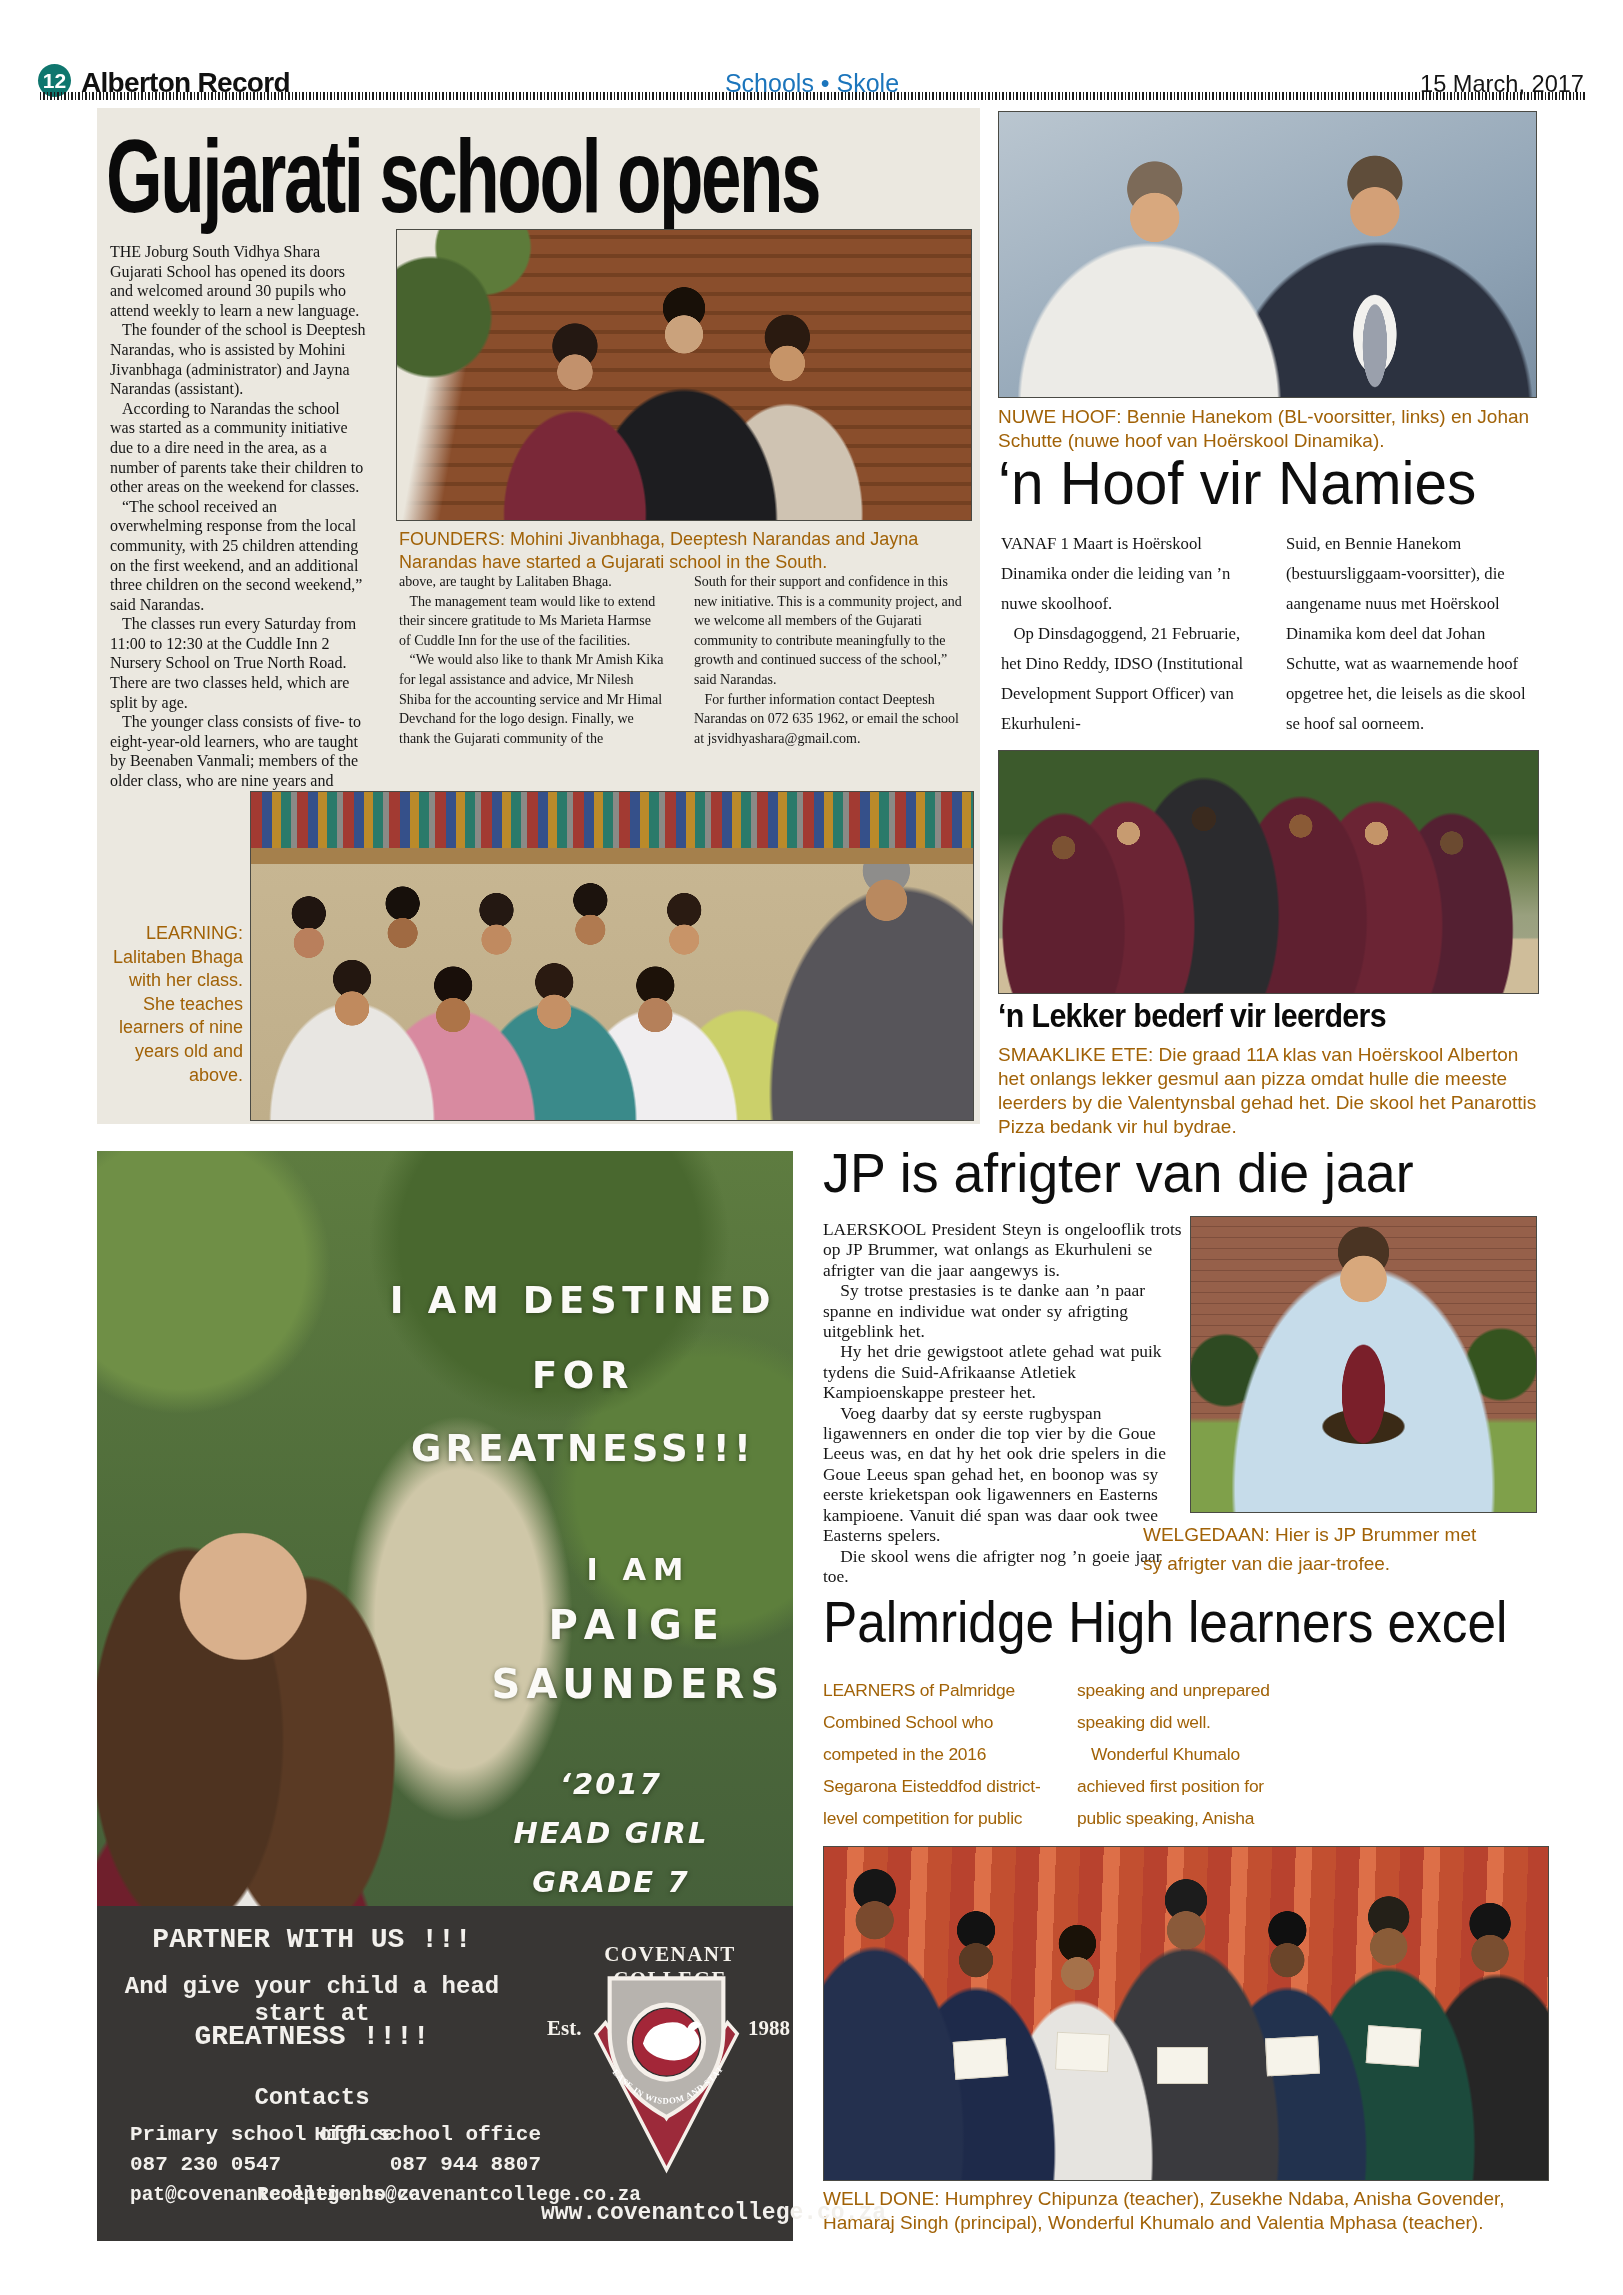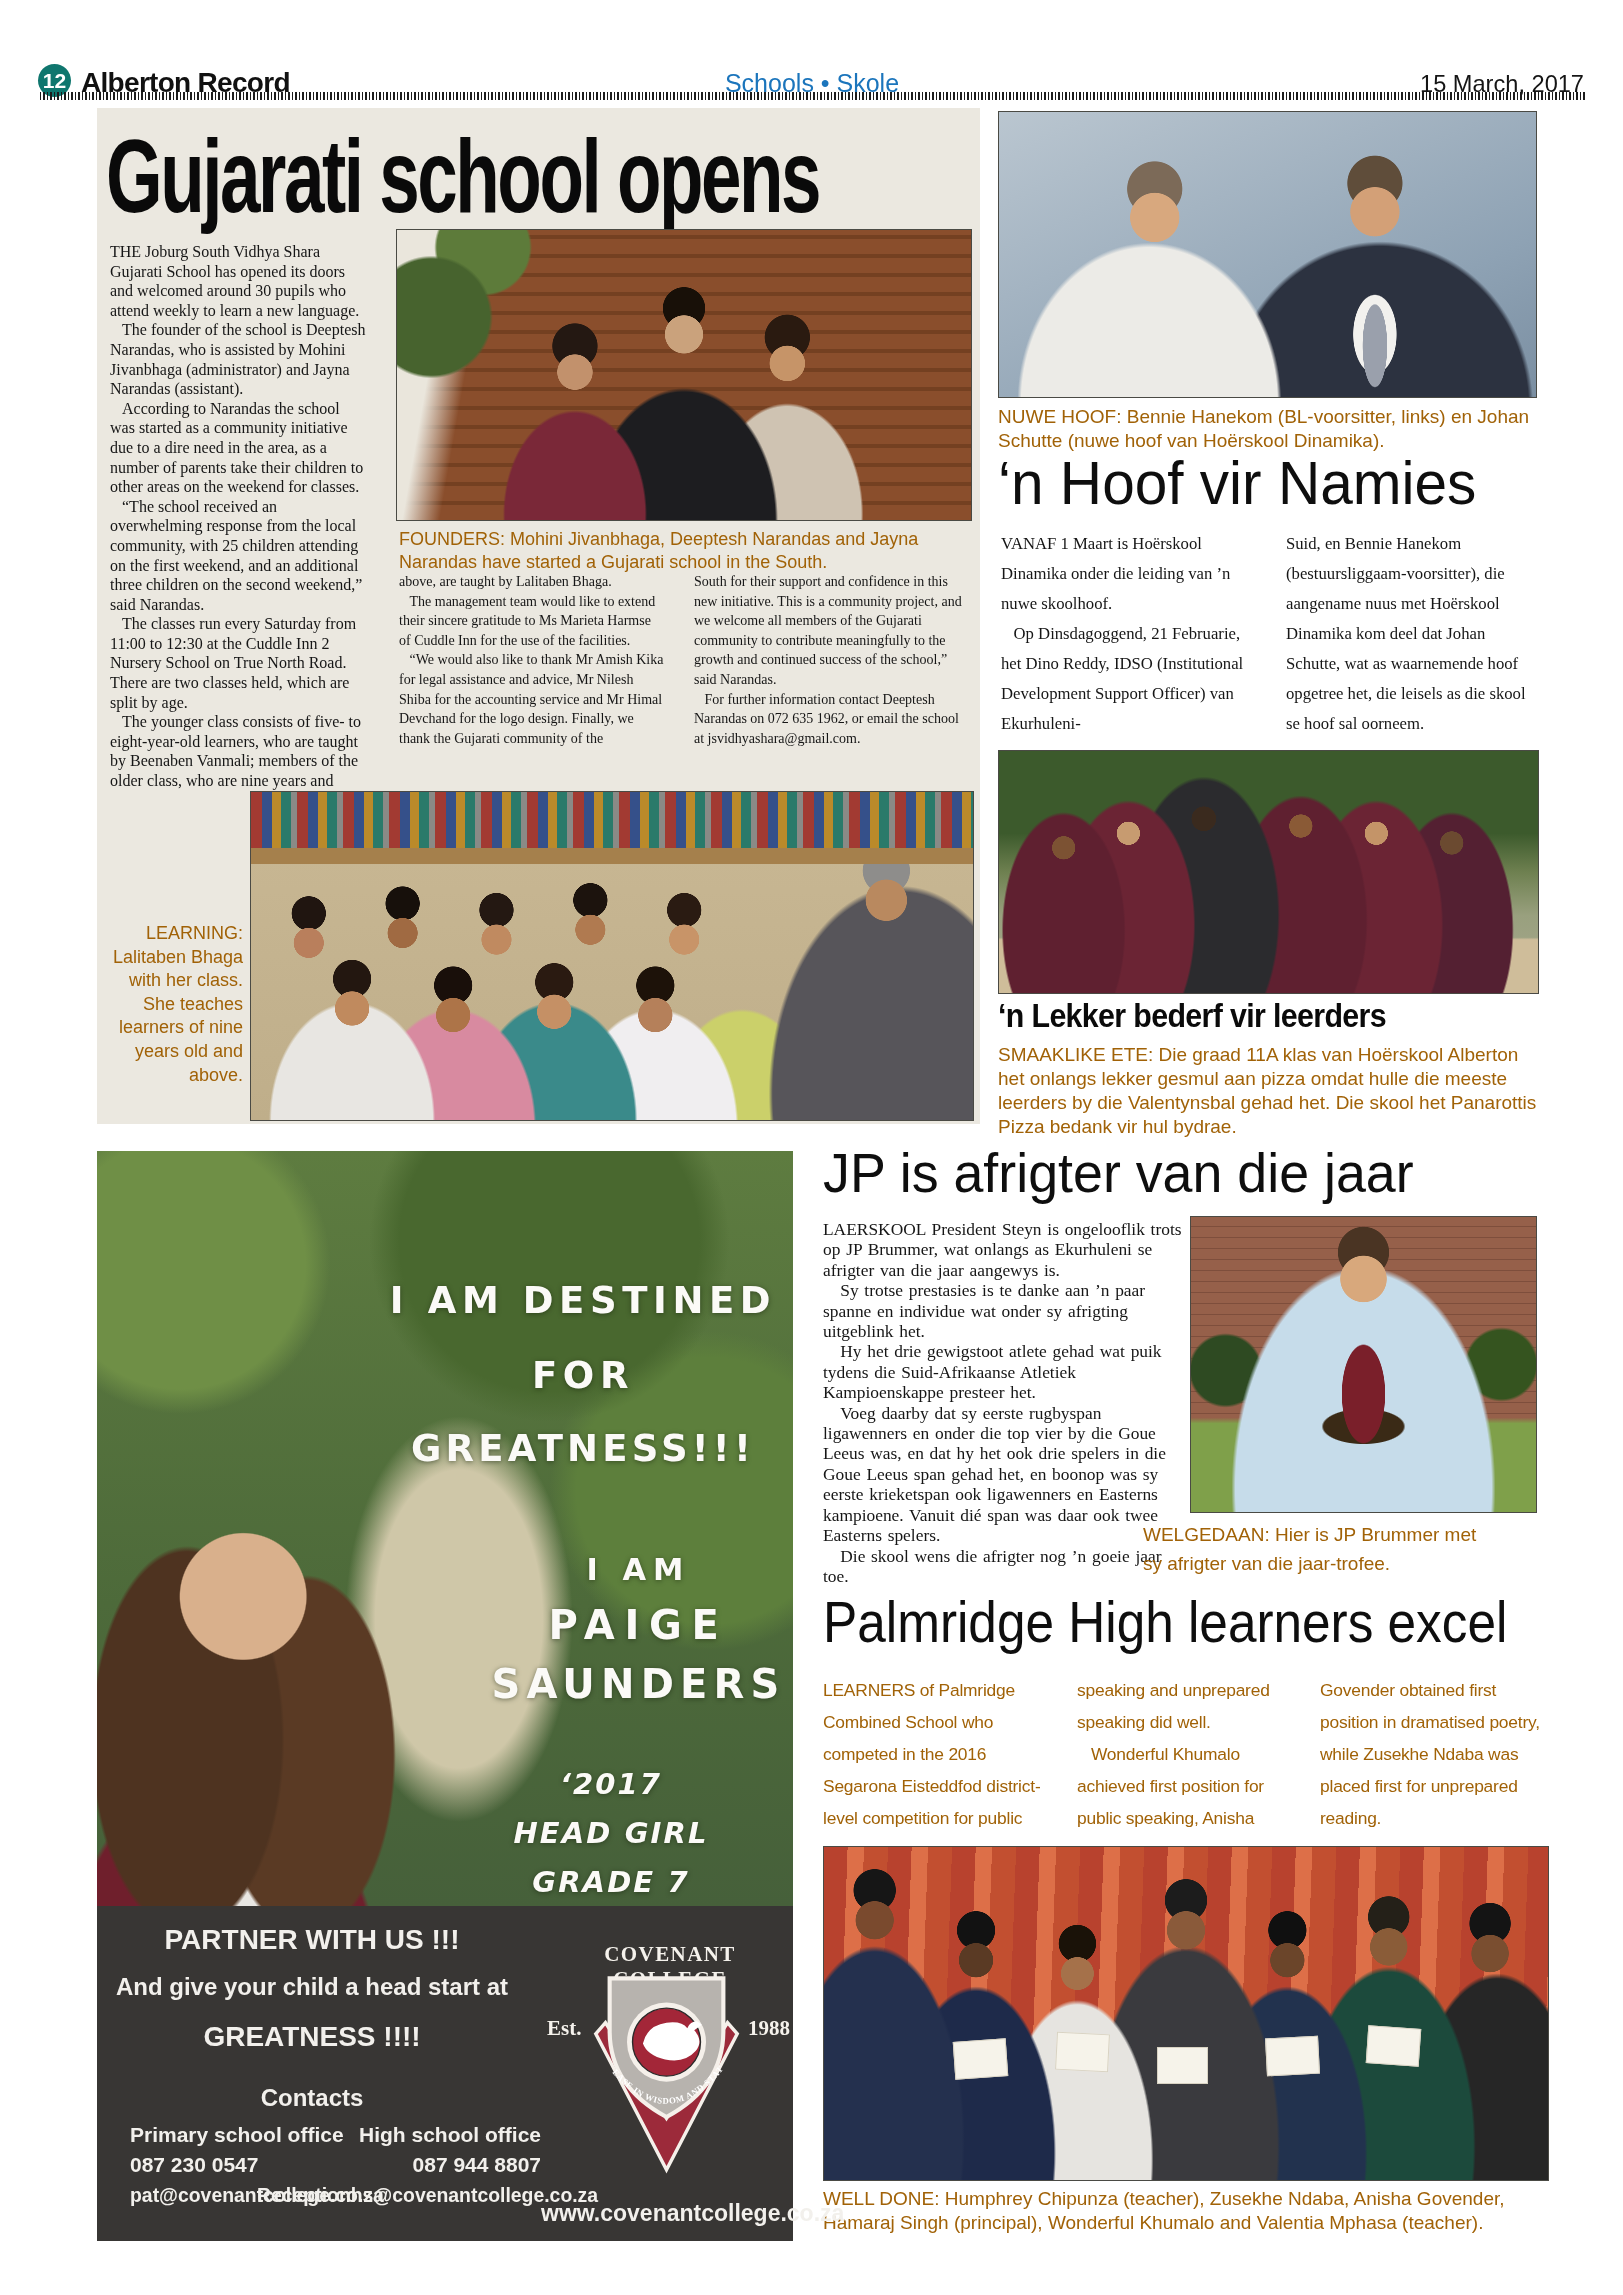--- a/index.html
+++ b/index.html
@@ -14,21 +14,21 @@
   .headline-black{font-family:"Liberation Sans",sans-serif;font-weight:800;color:#0a0a0a;}
   .headline-light{font-family:"Liberation Sans",sans-serif;font-weight:400;color:#0e0e0e;}
   #beige{position:absolute;left:97px;top:108px;width:883px;height:1016px;background:#ebe8e0;}
   #hdr-rule{position:absolute;left:40px;top:92px;width:1545px;height:8.3px;
     background:repeating-linear-gradient(90deg,#1c1c1c 0 1.4px,rgba(0,0,0,0) 1.4px 3.5px);}
   #pagenum{position:absolute;left:38px;top:64px;width:33px;height:33px;border-radius:50%;
     background:#0f766e;color:#fff;font-weight:bold;font-size:21px;line-height:33px;text-align:center;}
   .adtxt{font-family:"DejaVu Sans",sans-serif;font-weight:bold;color:#fbfaf7;
     text-shadow:0 1.4px 4.9px rgba(20,30,10,.5);text-align:center;}
   #panel{position:absolute;left:97px;top:1906px;width:696px;height:335px;background:#383634;}
-  .ptxt{font-family:Liberation Sans, sans-serif;font-weight:bold;color:#f2f0ec;}
+  .ptxt{font-family:Liberation Mono, monospace;font-weight:bold;color:#f2f0ec;}
   .cert{position:absolute;background:#f6f3ea;border:0.7px solid #d8d2c2;}
   
   #ph-founders{left:396px;top:229px;width:574px;height:290px;background:
     radial-gradient(circle 18px at 31% 49%, #c2916c 97%, rgba(0,0,0,0) 100%),
     radial-gradient(circle 23px at 31% 40%, #241812 97%, rgba(0,0,0,0) 100%),
     radial-gradient(72px 104px at 31% 98%, #7a2838 97%, rgba(0,0,0,0) 100%),
     radial-gradient(circle 19.4px at 50% 36%, #caa27c 97%, rgba(0,0,0,0) 100%),
     radial-gradient(circle 21.5px at 50% 27%, #181008 97%, rgba(0,0,0,0) 100%),
     radial-gradient(94px 132px at 50% 100%, #1d1d20 97%, rgba(0,0,0,0) 100%),
     radial-gradient(circle 18px at 68% 46%, #c69468 97%, rgba(0,0,0,0) 100%),
@@ -204,21 +204,20 @@
    Die skool wens die afrigter nog ’n goeie jaar toe.</div>
   <div id="ph-jp" class="ph"></div>
   <div class="abs cap" style="left:1143px;top:1520px;width:351px;font-size:19px;line-height:29px;">WELGEDAAN: Hier is JP Brummer met sy afrigter van die jaar-trofee.</div>
 
   <div class="abs nowrap" style="left:823px;top:1592px;">
     <span class="cond headline-light" style="font-size:57px;line-height:60px;transform:scaleX(0.90);">Palmridge High learners excel</span>
   </div>
   <div class="abs cap" style="left:823px;top:1674px;width:229px;font-size:17.4px;line-height:32px;letter-spacing:-0.2px;">LEARNERS of Palmridge Combined School who competed in the 2016 Segarona Eisteddfod district-level competition for public</div>
   <div class="abs cap" style="left:1077px;top:1674px;width:224px;font-size:17.4px;line-height:32px;letter-spacing:-0.2px;white-space:pre-wrap;">speaking and unprepared speaking did well.
    Wonderful Khumalo achieved first position for public speaking, Anisha</div>
-  <div class="abs cap" style="left:1320px;top:1674px;width:229px;font-size:17.4px;line-height:32px;letter-spacing:-0.2px;">Govender obtained first position in dramatised poetry, while Zusekhe Ndaba was placed first for unprepared reading.</div>
 
   <div id="ph-palm" class="ph">
     <div class="cert" style="left:18%;top:58%;width:51px;height:36px;transform:rotate(-4deg);"></div>
     <div class="cert" style="left:32%;top:56%;width:51px;height:36px;transform:rotate(3deg);"></div>
     <div class="cert" style="left:61%;top:57%;width:51px;height:36px;transform:rotate(-3deg);"></div>
     <div class="cert" style="left:75%;top:54%;width:51px;height:36px;transform:rotate(4deg);"></div>
     <div class="cert" style="left:46%;top:60%;width:49px;height:35px;"></div>
   </div>
   <div class="abs cap" style="left:823px;top:2187px;width:727px;font-size:19px;line-height:23.6px;">WELL DONE: Humphrey Chipunza (teacher), Zusekhe Ndaba, Anisha Govender, Hamaraj Singh (principal), Wonderful Khumalo and Valentia Mphasa (teacher).</div>
 

